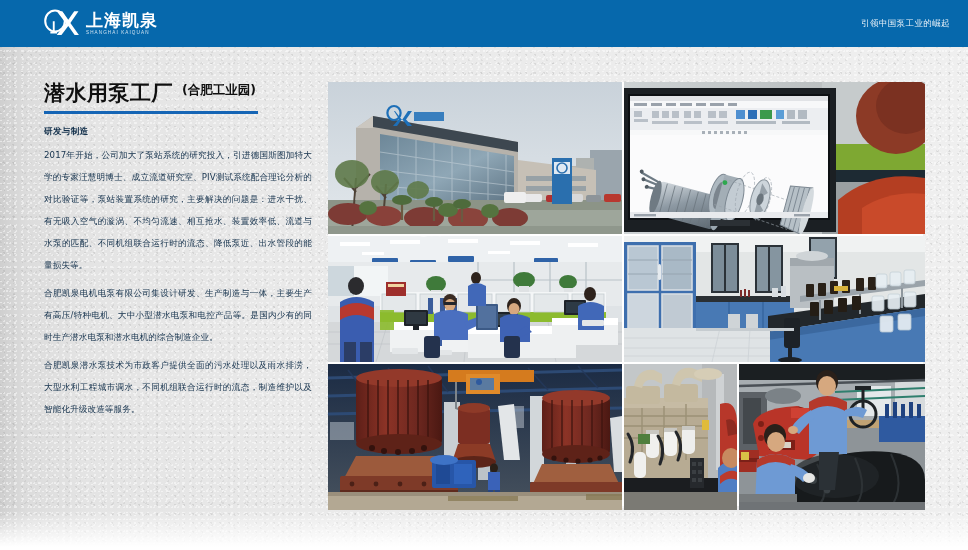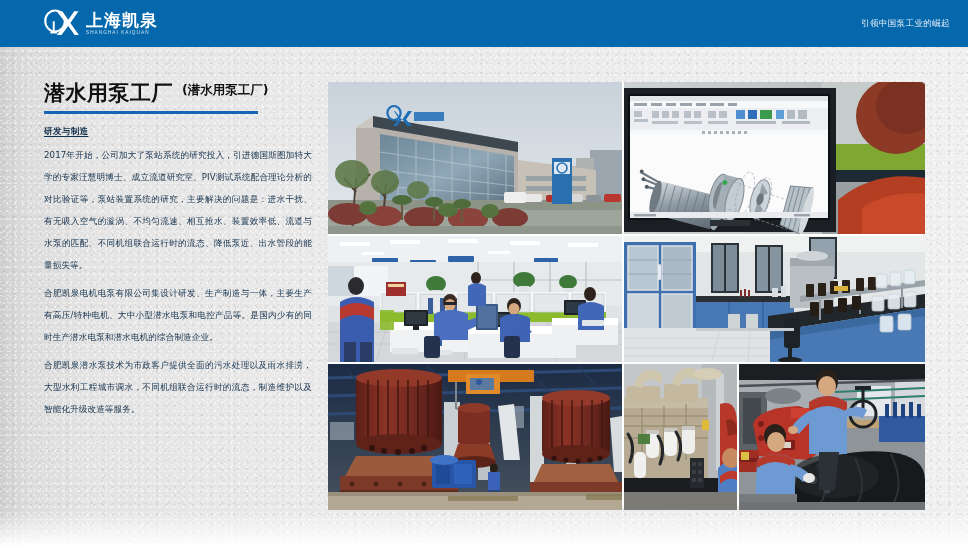--- a/index.html
+++ b/index.html
@@ -122,21 +122,20 @@
     margin-top: 5px;
     width: 214px;
     height: 3px;
     background: #1565b5;
   }
   .section-label {
     margin-top: 12px;
     color: #14314c;
     font-size: 8.6px;
     font-weight: bold;
-    text-decoration: underline;
     text-underline-offset: 2px;
     letter-spacing: .3px;
   }
   .para {
     margin-top: 6px;
     color: #14314c;
     font-size: 8.6px;
     line-height: 22px;
     letter-spacing: .1px;
     text-align: justify;
@@ -203,21 +202,21 @@
         </div>
       </div>
 
       <div class="header-slogan">引领中国泵工业的崛起</div>
     </div>
   </div>
 
   <div class="left-col">
     <div class="title-row">
       <span class="title-main">潜水用泵工厂</span>
-      <span class="title-sub">(潜水用泵工厂)</span>
+      <span class="title-sub">(合肥工业园)</span>
     </div>
     <div class="title-rule"></div>
 
     <div class="section-label">研发与制造</div>
 
     <div class="para">2017年开始，公司加大了泵站系统的研究投入，引进德国斯图加特大学的专家汪慧明博士、成立流道研究室、PIV测试系统配合理论分析的对比验证等，泵站装置系统的研究，主要解决的问题是：进水干扰、有无吸入空气的漩涡、不均匀流速、相互抢水、装置效率低、流道与水泵的匹配、不同机组联合运行时的流态、降低泵近、出水管段的能量损失等。</div>
     <div class="para gap">合肥凯泉电机电泵有限公司集设计研发、生产制造与一体，主要生产有高压/特种电机、大中小型潜水电泵和电控产品等。是国内少有的同时生产潜水电泵和潜水电机的综合制造企业。</div>
     <div class="para gap">合肥凯泉潜水泵技术为市政客户提供全面的污水处理以及雨水排涝，大型水利工程城市调水，不同机组联合运行时的流态，制造维护以及智能化升级改造等服务。</div>
   </div>
 

